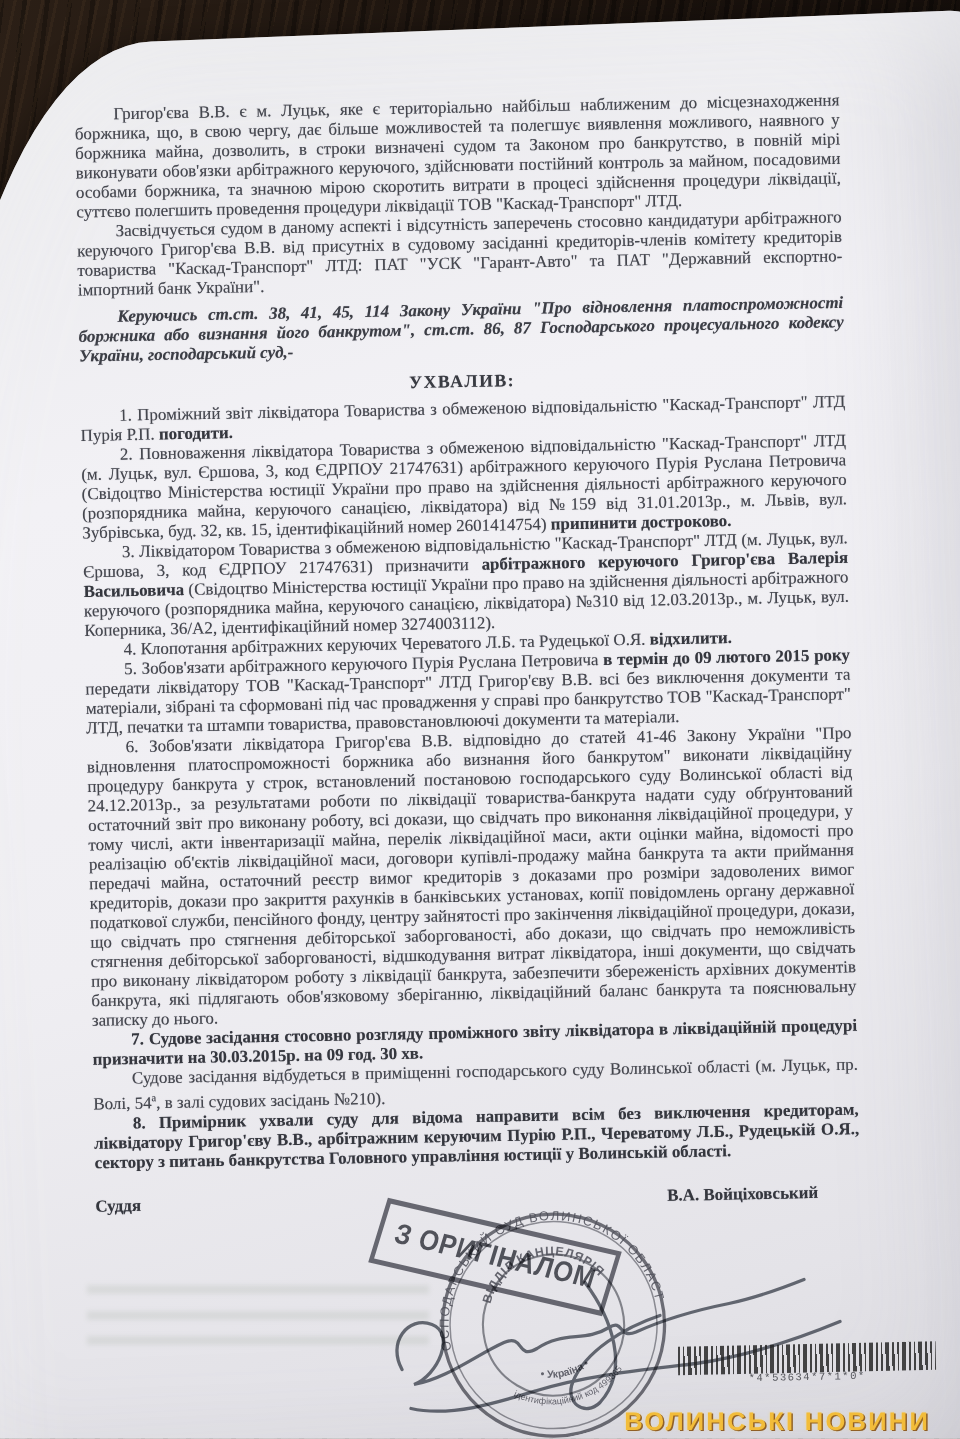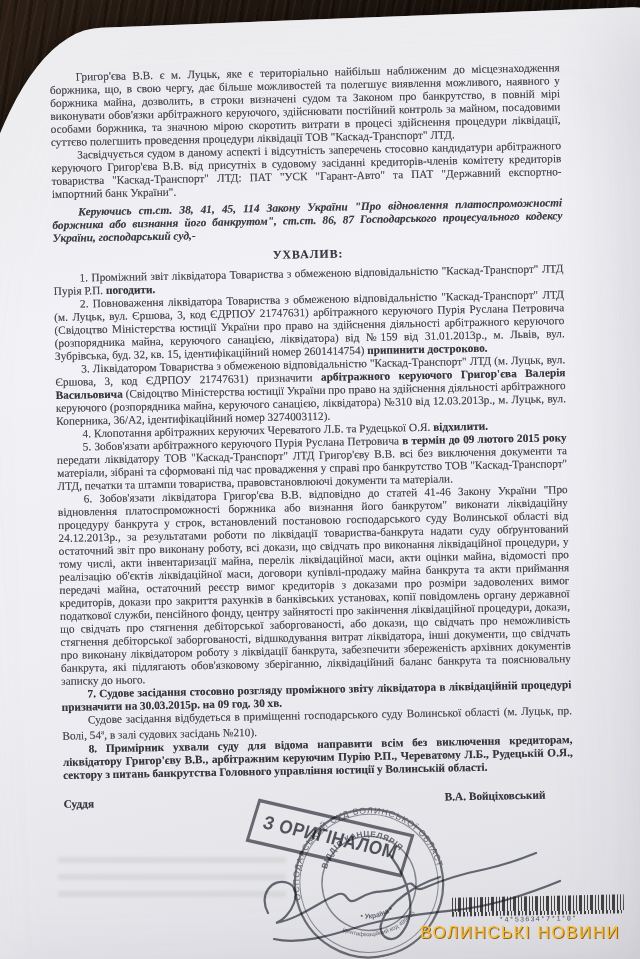--- a/index.html
+++ b/index.html
@@ -58,22 +58,22 @@
   .barcode{position:absolute;left:452px;top:896px;width:172px;height:30px;
     transform:rotate(-1.2deg);}
   .bars{height:19px;opacity:.82;
     background:repeating-linear-gradient(90deg,
       #202020 0 1.5px, transparent 1.5px 3.5px,
       #202020 3.5px 4.5px, transparent 4.5px 6.5px,
       #202020 6.5px 9px, transparent 9px 11px);}
   .bar-num{font-family:"Liberation Mono",monospace;font-size:7px;color:#55565c;
     text-align:center;letter-spacing:1px;}
   .watermark{
-    position:absolute;right:20px;bottom:16px;
-    font-family:"Liberation Sans",sans-serif;font-weight:400;font-size:17px;
+    position:absolute;right:20px;bottom:1px;
+    font-family:"Liberation Sans",sans-serif;font-weight:700;font-size:17px;
     letter-spacing:1.5px;color:#f2bc39;
     text-shadow:1px 1px 0 rgba(130,75,10,.85), 0 0 2px rgba(255,215,95,.55);
   }
   .stamp-text{font-family:"Liberation Sans",sans-serif;fill:rgba(62,64,74,.85);}
 </style>
 </head>
 <body>
 
 <div class="photo">
 

